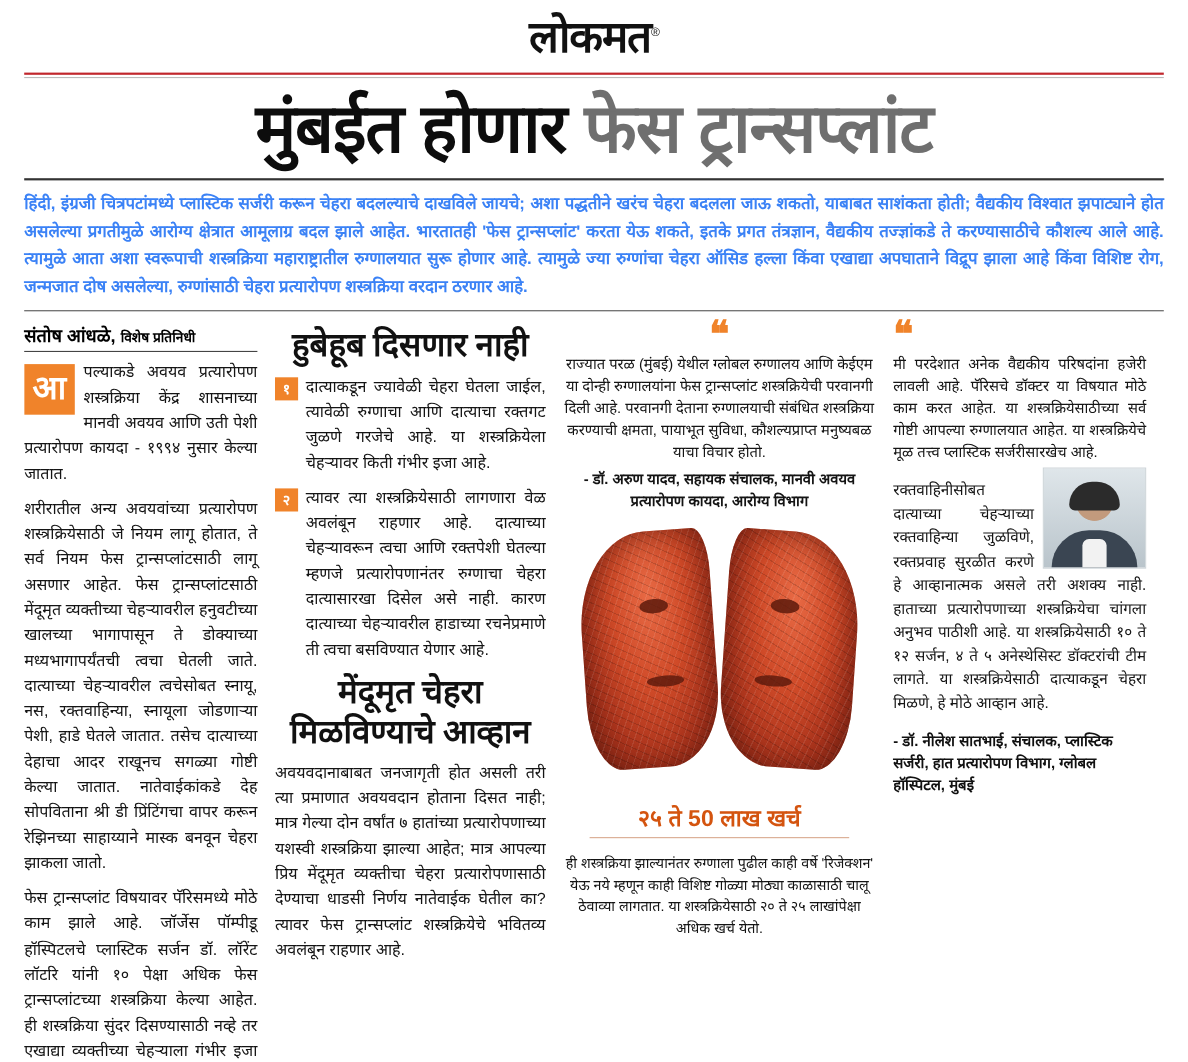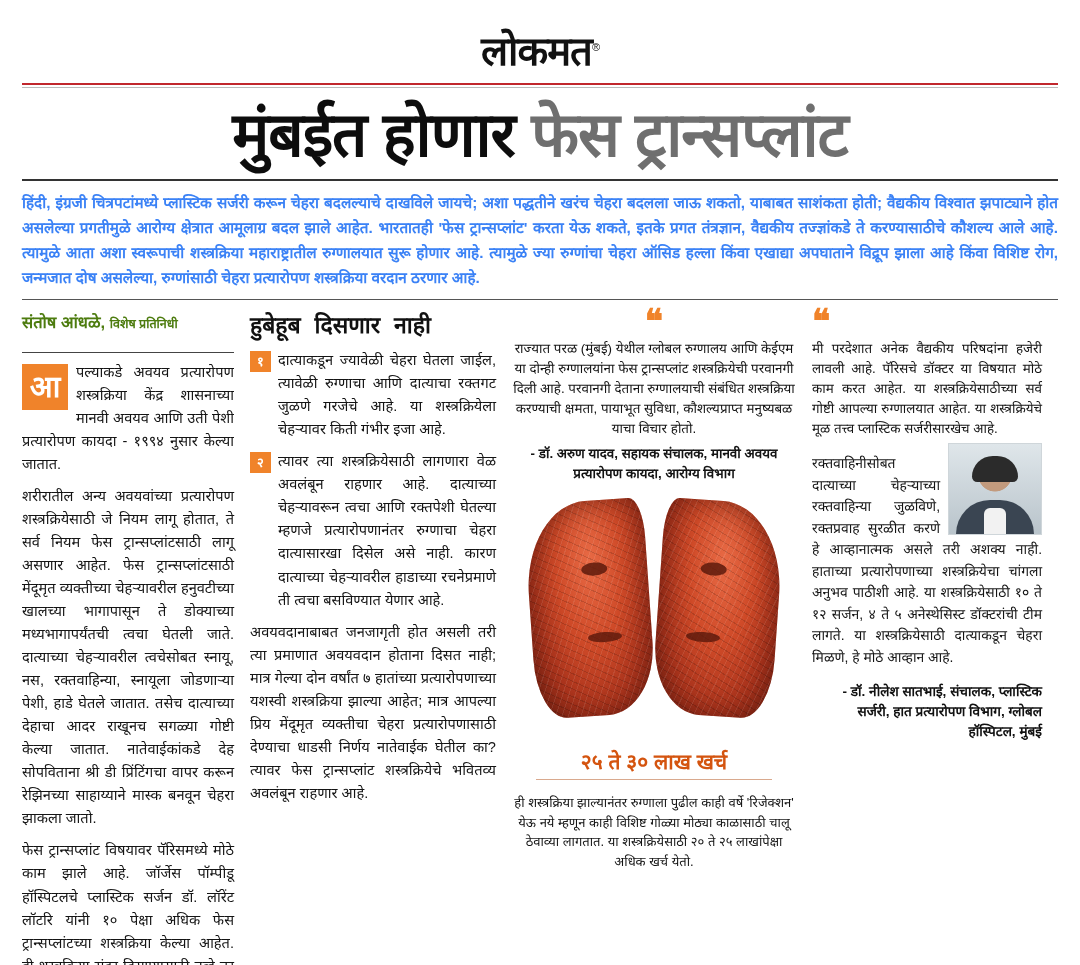--- a/index.html
+++ b/index.html
@@ -13,21 +13,21 @@
     font-family: "Liberation Serif", serif;
     color: #111;
     position: relative;
     overflow: hidden;
   }
   .page {
     width: 1080px;
     height: 965px;
     position: relative;
     box-sizing: border-box;
-    padding: 17px 22px;
+    padding: 0 22px;
     background: #fff;
   }
 
   
   .masthead {
     text-align: center;
     padding-top: 14px;
     padding-bottom: 6px;
   }
   .masthead-logo {
@@ -104,22 +104,22 @@
   }
   .col-1 { width: 212px; flex: 0 0 212px; }
   .col-2 { width: 246px; flex: 0 0 246px; }
   .col-3 { width: 284px; flex: 0 0 284px; position: relative; }
   .col-4 { width: 230px; flex: 0 0 230px; }
 
   .byline {
     font-family: "Liberation Sans", sans-serif;
     font-weight: bold;
     font-size: 16.5px;
-    color: #4d7c0f;
-    margin-bottom: 19px;
+    color: #000000;
+    margin-bottom: 3px;
   }
   .byline .byline-desc {
     font-size: 12.5px;
     font-weight: bold;
   }
   .byline-rule {
     border: 0;
     border-top: 1.5px solid #444;
     margin: 0 0 8px 0;
   }
@@ -144,26 +144,27 @@
   .body-text {
     font-size: 14.6px;
     line-height: 1.58;
     text-align: justify;
     font-family: Liberation Sans, sans-serif;
     color: #141414;
     margin: 0 0 9px 0;
   }
 
   .subhead {
-    font-family: Liberation Mono, monospace;
-    font-weight: bold;
-    font-size: 23px;
+    font-family: Liberation Serif, serif;
+    font-weight: bold;
+    font-size: 30px;
     line-height: 1.2;
     color: #111;
     margin: 4px 0 8px 0;
+    text-align: center;
   }
 
   .numbered {
     display: flex;
     gap: 7px;
     margin-bottom: 9px;
   }
   .num-badge {
     flex: 0 0 auto;
     width: 21px;
@@ -322,21 +323,21 @@
     font-size: 13.9px;
     line-height: 1.55;
     text-align: justify;
     color: #141414;
   }
   .attrib {
     font-family: "Liberation Sans", sans-serif;
     font-weight: bold;
     font-size: 13.6px;
     line-height: 1.45;
-    text-align: right;
+    text-align: left;
     margin-top: 7px;
   }
 </style>
 </head>
 <body>
 
 <div class="page">
 
   <div class="masthead">
     <div class="masthead-logo">
@@ -374,20 +375,21 @@
     <div class="col col-2">
       <h2 class="subhead">हुबेहूब दिसणार नाही</h2>
       <div class="numbered">
         <span class="num-badge">१</span>
         <p class="body-text">दात्याकडून ज्यावेळी चेहरा घेतला जाईल, त्यावेळी रुग्णाचा आणि दात्याचा रक्तगट जुळणे गरजेचे आहे. या शस्त्रक्रियेला चेहऱ्यावर किती गंभीर इजा आहे.</p>
       </div>
       <div class="numbered">
         <span class="num-badge">२</span>
         <p class="body-text">त्यावर त्या शस्त्रक्रियेसाठी लागणारा वेळ अवलंबून राहणार आहे. दात्याच्या चेहऱ्यावरून त्वचा आणि रक्तपेशी घेतल्या म्हणजे प्रत्यारोपणानंतर रुग्णाचा चेहरा दात्यासारखा दिसेल असे नाही. कारण दात्याच्या चेहऱ्यावरील हाडाच्या रचनेप्रमाणे ती त्वचा बसविण्यात येणार आहे.</p>
       </div>
+      <h2 class="subhead">मेंदूमृत चेहरा मिळविण्याचे आव्हान</h2>
       <p class="body-text">अवयवदानाबाबत जनजागृती होत असली तरी त्या प्रमाणात अवयवदान होताना दिसत नाही; मात्र गेल्या दोन वर्षांत ७ हातांच्या प्रत्यारोपणाच्या यशस्वी शस्त्रक्रिया झाल्या आहेत; मात्र आपल्या प्रिय मेंदूमृत व्यक्तीचा चेहरा प्रत्यारोपणासाठी देण्याचा धाडसी निर्णय नातेवाईक घेतील का? त्यावर फेस ट्रान्सप्लांट शस्त्रक्रियेचे भवितव्य अवलंबून राहणार आहे.</p>
     </div>
 
     <div class="col col-3">
       <div class="quote-box">
         <span class="quote-mark">❝</span>
         <div>राज्यात परळ (मुंबई) येथील ग्लोबल रुग्णालय आणि केईएम या दोन्ही रुग्णालयांना फेस ट्रान्सप्लांट शस्त्रक्रियेची परवानगी दिली आहे. परवानगी देताना रुग्णालयाची संबंधित शस्त्रक्रिया करण्याची क्षमता, पायाभूत सुविधा, कौशल्यप्राप्त मनुष्यबळ याचा विचार होतो.</div>
         <div class="quote-attr">- डॉ. अरुण यादव, सहायक संचालक, मानवी अवयव प्रत्यारोपण कायदा, आरोग्य विभाग</div>
       </div>
 
@@ -398,21 +400,21 @@
           <div class="face-mouth" style="left:56px; top:132px;"></div>
         </div>
         <div class="face face-right">
           <div class="face-tex"></div>
           <div class="face-eye" style="right:54px; top:62px;"></div>
           <div class="face-mouth" style="right:56px; top:132px;"></div>
         </div>
       </div>
 
       <div class="costbox">
-        <div class="cost-title">२५ ते ३० लाख खर्च</div>
+        <div class="cost-title">२५ ते 50 लाख खर्च</div>
         <hr class="cost-rule">
         <p class="cost-text">ही शस्त्रक्रिया झाल्यानंतर रुग्णाला पुढील काही वर्षे 'रिजेक्शन' येऊ नये म्हणून काही विशिष्ट गोळ्या मोठ्या काळासाठी चालू ठेवाव्या लागतात. या शस्त्रक्रियेसाठी २० ते २५ लाखांपेक्षा अधिक खर्च येतो.</p>
       </div>
     </div>
 
     <div class="col col-4">
       <div class="quote-box" style="text-align:left;">
         <span class="quote-mark">❝</span>
         <div style="text-align:justify;">मी परदेशात अनेक वैद्यकीय परिषदांना हजेरी लावली आहे. पॅरिसचे डॉक्टर या विषयात मोठे काम करत आहेत. या शस्त्रक्रियेसाठीच्या सर्व गोष्टी आपल्या रुग्णालयात आहेत. या शस्त्रक्रियेचे मूळ तत्त्व प्लास्टिक सर्जरीसारखेच आहे.</div>
       </div>

